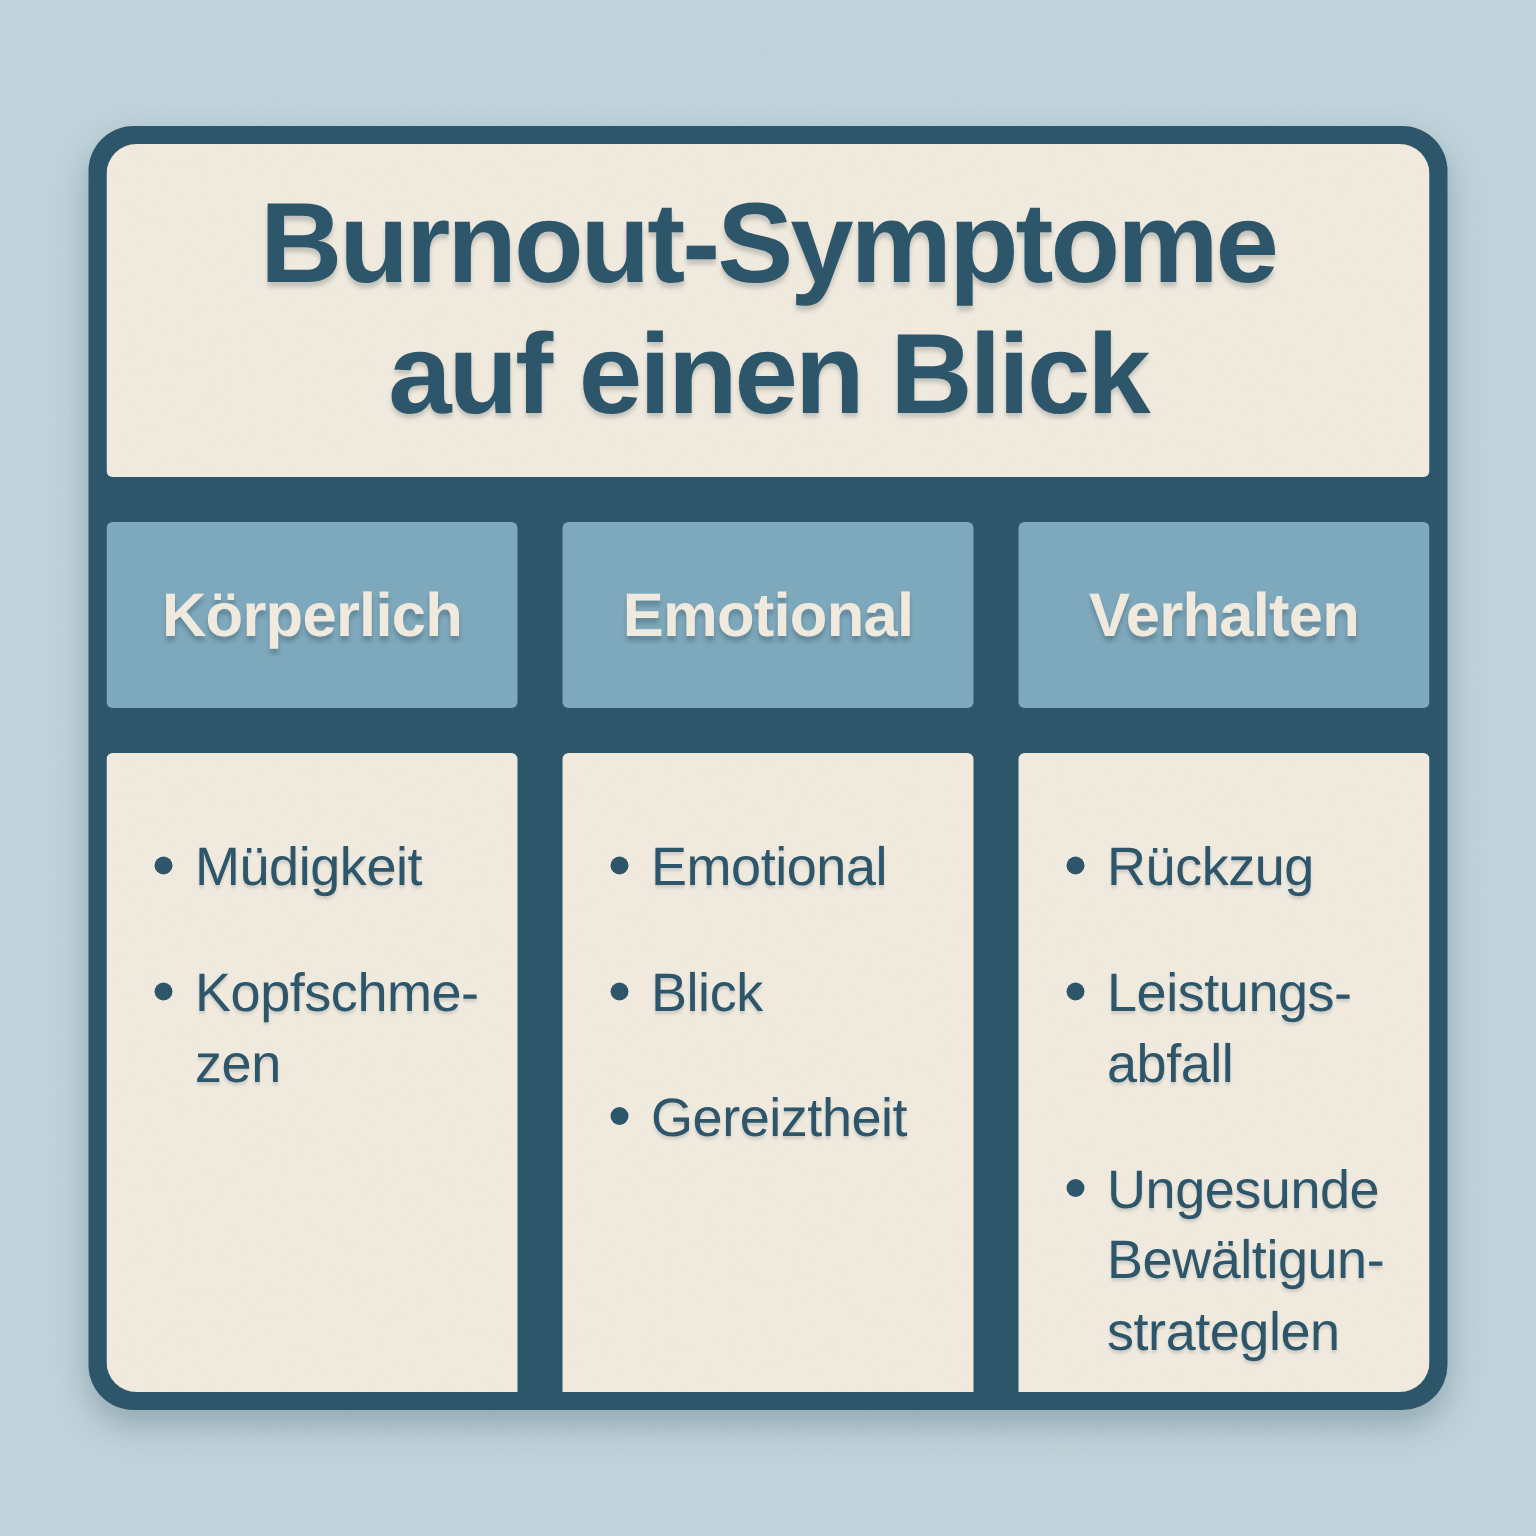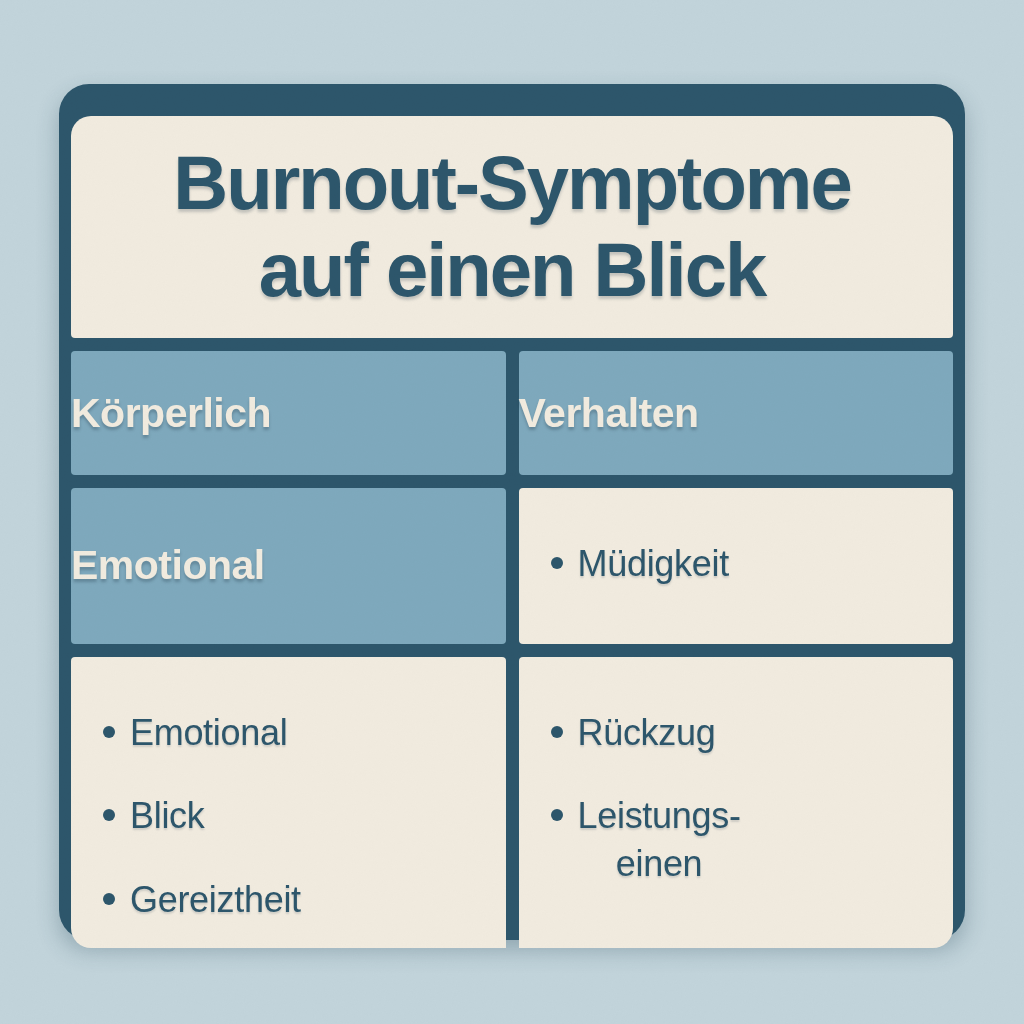--- a/index.html
+++ b/index.html
@@ -22,26 +22,25 @@
     left: 59px; top: 84px;
     width: 906px; height: 856px;
     background: var(--dark);
     border-radius: 30px;
     padding: 12px;
     box-shadow: 0 10px 22px rgba(38, 68, 86, 0.30);
   }
   .card-inner {
     width: 100%; height: 100%;
     display: grid;
-    grid-template-columns: 1fr 1fr;
+    grid-template-columns: 1fr 1fr 1fr;
     grid-template-rows: 222px 124px 1fr;
-    gap: 13px;
+    gap: 30px;
     border-radius: 20px;
     overflow: hidden;
-    margin-top: 20px;
   }
   .title-panel {
     grid-column: 1 / -1;
     background: var(--cream);
     border-radius: 4px;
     display: flex;
     align-items: center;
     justify-content: center;
   }
   .title-text {
@@ -52,39 +51,38 @@
     font-weight: bold;
     letter-spacing: -2px;
     line-height: 1.14;
     text-shadow: 0 3px 3px rgba(30, 52, 66, 0.22);
   }
   .header-cell {
     background: var(--header-blue);
     border-radius: 4px;
     display: flex;
     align-items: center;
-    justify-content: flex-start;
+    justify-content: center;
   }
   .header-text {
     color: var(--cream);
     font-size: 41px;
     font-weight: bold;
     letter-spacing: -0.5px;
     text-shadow: 0 3px 3px rgba(30, 52, 66, 0.28);
   }
   .body-cell {
     background: var(--cream);
     border-radius: 4px;
     padding: 52px 18px 20px 32px;
   }
   .list-item {
     display: flex;
     align-items: flex-start;
     margin-bottom: 36px;
-    text-align: center;
   }
   .bullet {
     flex: none;
     width: 12px; height: 12px;
     border-radius: 50%;
     background: var(--dark);
     margin-top: 17px;
     margin-right: 15px;
   }
   .item-text {
@@ -112,30 +110,35 @@
 
     <div class="title-panel">
       <div class="title-text">Burnout-Symptome
 auf einen Blick</div>
     </div>
 
     <div class="header-cell">
       <span class="header-text">Körperlich</span>
     </div>
     <div class="header-cell">
-      <span class="header-text">Verhalten</span>
+      <span class="header-text">Emotional</span>
     </div>
     <div class="header-cell">
-      <span class="header-text">Emotional</span>
+      <span class="header-text">Verhalten</span>
     </div>
 
     <div class="body-cell">
       <div class="list-item">
         <span class="bullet"></span>
         <span class="item-text">Müdigkeit</span>
+      </div>
+      <div class="list-item">
+        <span class="bullet"></span>
+        <span class="item-text">Kopfschme-
+zen</span>
       </div>
     </div>
 
     <div class="body-cell">
       <div class="list-item">
         <span class="bullet"></span>
         <span class="item-text">Emotional</span>
       </div>
       <div class="list-item">
         <span class="bullet"></span>
@@ -148,21 +151,27 @@
     </div>
 
     <div class="body-cell">
       <div class="list-item">
         <span class="bullet"></span>
         <span class="item-text">Rückzug</span>
       </div>
       <div class="list-item">
         <span class="bullet"></span>
         <span class="item-text">Leistungs-
-einen</span>
+abfall</span>
+      </div>
+      <div class="list-item">
+        <span class="bullet"></span>
+        <span class="item-text">Ungesunde
+Bewältigun-
+strateglen</span>
       </div>
     </div>
 
   </div>
 </div>
 
 <svg class="grain" xmlns="http://www.w3.org/2000/svg" width="1024" height="1024">
   <filter id="noiseFilter">
     <feTurbulence type="fractalNoise" baseFrequency="0.9" numOctaves="2" stitchTiles="stitch"></feTurbulence>
     <feColorMatrix type="saturate" values="0"></feColorMatrix>

